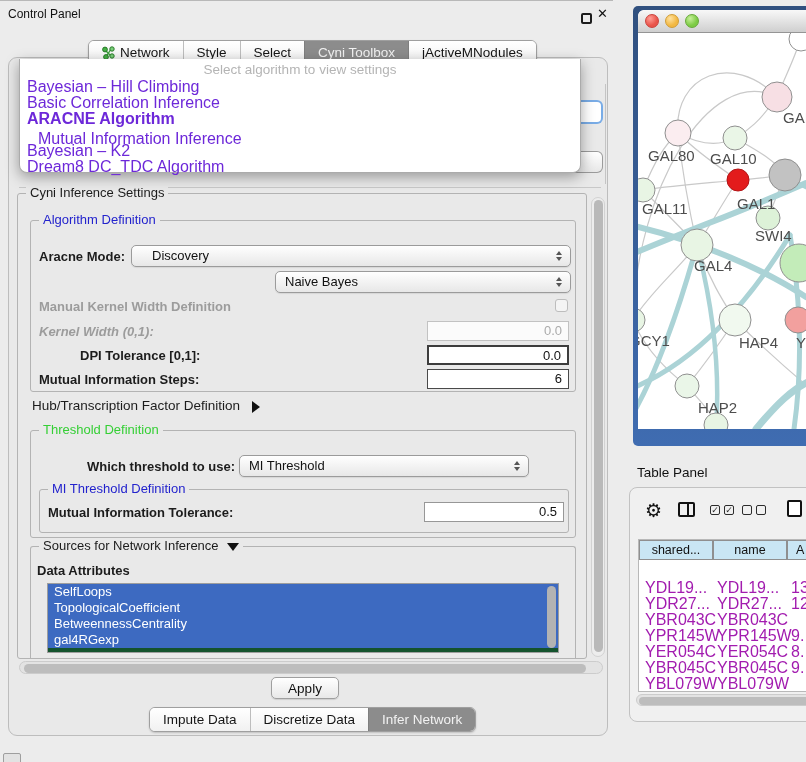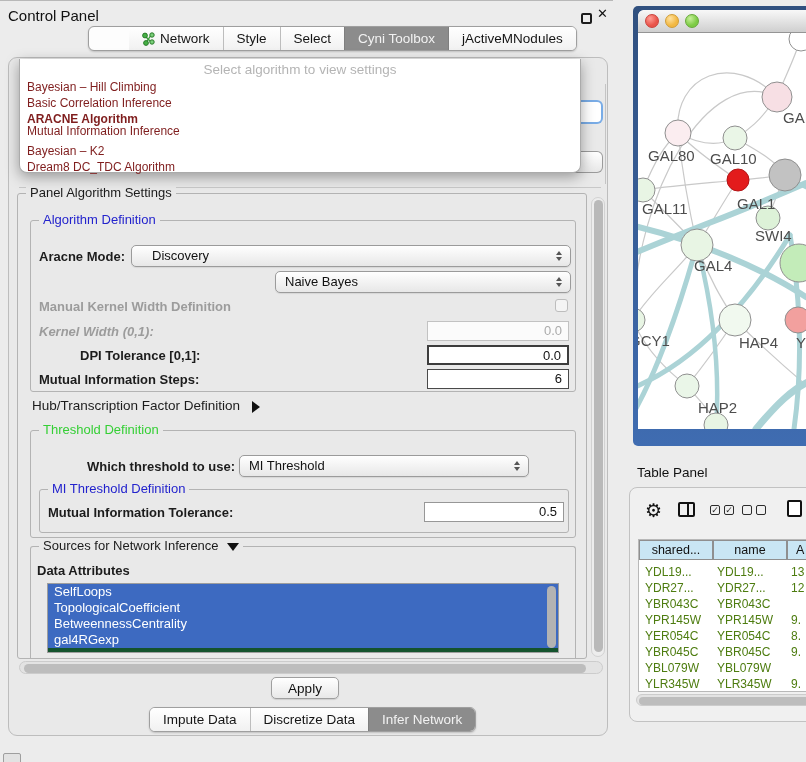--- a/index.html
+++ b/index.html
@@ -3,21 +3,21 @@
 <meta charset="utf-8">
 <style>
   html,body{margin:0;padding:0;background:#ececec;}
   *{box-sizing:border-box;}
   .screen{position:relative;width:806px;height:762px;overflow:hidden;background:#ececec;
           font-family:"Liberation Sans","DejaVu Sans",sans-serif;color:#1c1c1c;font-size:13px;}
   .abs{position:absolute;}
 
   
   .cp-titlebar{left:0;top:0;width:613px;height:30px;background:#ececec;border-top:1px solid #b8b8b8;}
-  .cp-title{left:8px;top:7px;font-size:15px;color:#111;}
+  .cp-title{left:8px;top:7px;font-size:12px;color:#111;}
   .cp-float{left:581px;top:13px;width:11px;height:11px;border:2px solid #1c1c1c;border-radius:2px;background:transparent;}
   .cp-close{left:597px;top:6px;font-size:13px;font-weight:bold;color:#111;}
 
   
   .tabgroup{display:flex;border:1px solid #9f9f9f;border-radius:6px;overflow:hidden;
             background:#fdfdfd;box-shadow:0 1px 2px rgba(0,0,0,.18);height:25px;}
   .tab{display:flex;align-items:center;gap:5px;padding:0 13px;font-size:13.5px;color:#151515;
        background:linear-gradient(#ffffff,#f1f1f1);white-space:nowrap;}
   .tab + .tab{border-left:1px solid #bdbdbd;}
   .tab.sel{background:#8c8c8c;color:#f2f2f2;border-left:1px solid #7f7f7f;}
@@ -50,21 +50,21 @@
   .f-strong{border:2px solid #3d3d3d;}
   .f-mid{border:1px solid #4a4a4a;}
   .f-norm{border:1px solid #979797;}
 
   .chk{position:absolute;width:13px;height:13px;border:1px solid #bdbdbd;border-radius:3px;background:#f4f4f4;}
 
   
   .popup{left:10px;top:1px;width:562px;height:114px;background:#fff;border:1px solid #ababab;border-top:none;
          border-radius:0 0 8px 8px;box-shadow:0 4px 14px rgba(0,0,0,.35);z-index:30;}
   .popup .prompt{position:absolute;left:0;top:3px;width:100%;text-align:center;color:#b4b4b4;font-size:13.5px;}
-  .pitem{position:absolute;left:7px;height:16px;line-height:16px;font-size:12px;color:#7f1d1d;white-space:nowrap;}
+  .pitem{position:absolute;left:7px;height:16px;line-height:16px;font-size:16px;color:#6d28d9;white-space:nowrap;}
   .pitem.sel{font-weight:bold;}
 
   
   .frag-line{width:1px;background:#c4c4c4;}
   .frag-combo{height:24px;border:2px solid #79ace6;border-left:none;border-radius:0 6px 6px 0;background:#fff;}
   .frag-combo2{height:22px;border:1px solid #9b9b9b;border-left:none;border-radius:0 6px 6px 0;
                background:linear-gradient(#ffffff,#e7e7e7);}
 
   
   .attr-list{background:#14532d;border:1px solid #9d9d9d;overflow:hidden;}
@@ -103,33 +103,33 @@
   .tp-gear{font-size:19px;color:#111;}
   .ic-split{width:17px;height:15px;border:2px solid #111;border-radius:2px;}
   .ic-split:before{content:"";position:absolute;left:6.5px;top:0;width:2px;height:11px;background:#111;}
   .cb{position:absolute;width:10px;height:10px;border:1.5px solid #2c2c2c;border-radius:2px;
       font-size:9px;line-height:9px;text-align:center;color:#2c2c2c;font-weight:bold;}
   .ic-doc{width:15px;height:17px;border:2px solid #111;border-radius:2px;background:#fff;}
 
   .tbl{left:8px;top:51px;width:178px;height:153px;background:#fff;border:1px solid #b8b8b8;overflow:hidden;}
   .th-row{position:absolute;left:0;top:0;height:20px;width:100%;background:#8f8f8f;}
   .th{position:absolute;top:1px;height:18px;background:#c9e6f4;text-align:center;font-size:12.5px;line-height:18px;color:#111;}
-  .td{position:absolute;font-size:12px;color:#4d7c0f;white-space:nowrap;line-height:16px;}
+  .td{position:absolute;font-size:16px;color:#a21caf;white-space:nowrap;line-height:16px;margin-top:16px;}
 </style>
 </head>
 <body>
 
 <div class="screen">
 
   <div class="abs cp-titlebar"></div>
   <div class="abs cp-title">Control Panel</div>
   <div class="abs cp-float"></div>
   <div class="abs cp-close">✕</div>
 
-  <div class="abs tabgroup" style="left:88px;top:26px;z-index:10;padding-left:40px;">
+  <div class="abs tabgroup" style="left:88px;top:40px;z-index:10;">
     <div class="tab">
       <svg width="13" height="14" viewBox="0 0 13 14">
         <line x1="3" y1="4" x2="9" y2="10" stroke="#3c9e3c" stroke-width="1.4"></line>
         <line x1="9" y1="3" x2="4" y2="11" stroke="#3c9e3c" stroke-width="1.4"></line>
         <circle cx="3" cy="3.5" r="2.4" fill="#45b045" stroke="#2a7a2a"></circle>
         <circle cx="10" cy="3" r="2.2" fill="#79cf79" stroke="#2a7a2a"></circle>
         <circle cx="4" cy="11" r="2.4" fill="#45b045" stroke="#2a7a2a"></circle>
         <circle cx="10" cy="10" r="2.2" fill="#79cf79" stroke="#2a7a2a"></circle>
       </svg>
       <span>Network</span>
@@ -150,21 +150,21 @@
 
   <div class="abs cp-body">
 
     <div class="abs" style="left:10px;top:129px;width:582px;height:1px;background:#c8c8c8;"></div>
 
     <div class="abs frag-line" style="left:596px;top:26px;height:100px;"></div>
     <div class="abs frag-combo" style="left:560px;top:42px;width:34px;"></div>
     <div class="abs frag-combo2" style="left:560px;top:93px;width:34px;"></div>
 
     <div class="abs groupbox" style="left:8px;top:135px;width:570px;height:466px;">
-      <span class="grouptitle">Panel Algorithm Settings</span>
+      <span class="grouptitle">Cyni Inference Settings</span>
 
       <div class="abs groupbox" style="left:12px;top:26px;width:546px;height:172px;">
         <span class="grouptitle t-blue">Algorithm Definition</span>
 
         <div class="abs lbl bold" style="left:8px;top:28px;">Aracne Mode:</div>
         <div class="combo" style="left:100px;top:24px;width:440px;padding-left:20px;">
           <span>Discovery</span>
           <span class="arr-up"></span><span class="arr-dn"></span>
         </div>
 
@@ -244,21 +244,21 @@
       <div class="tab sel">
           <span>Infer Network</span>
         </div>
     </div>
 
     <div class="abs popup">
       <div class="prompt">Select algorithm to view settings</div>
       <div class="pitem" style="top:20px;">Bayesian – Hill Climbing</div>
       <div class="pitem" style="top:36px;">Basic Correlation Inference</div>
       <div class="pitem sel" style="top:52px;">ARACNE Algorithm</div>
-      <div class="pitem" style="top:64px;">Mutual Information Inference</div>
+      <div class="pitem" style="top:72px;margin-left:11px;">Mutual Information Inference</div>
       <div class="pitem" style="top:84px;">Bayesian – K2</div>
       <div class="pitem" style="top:100px;">Dream8 DC_TDC Algorithm</div>
     </div>
   </div>
 
   <div class="abs net-frame"></div>
   <div class="abs net-win">
     <div class="abs net-titlebar">
       <div class="light l-red"></div>
       <div class="light l-yel"></div>

